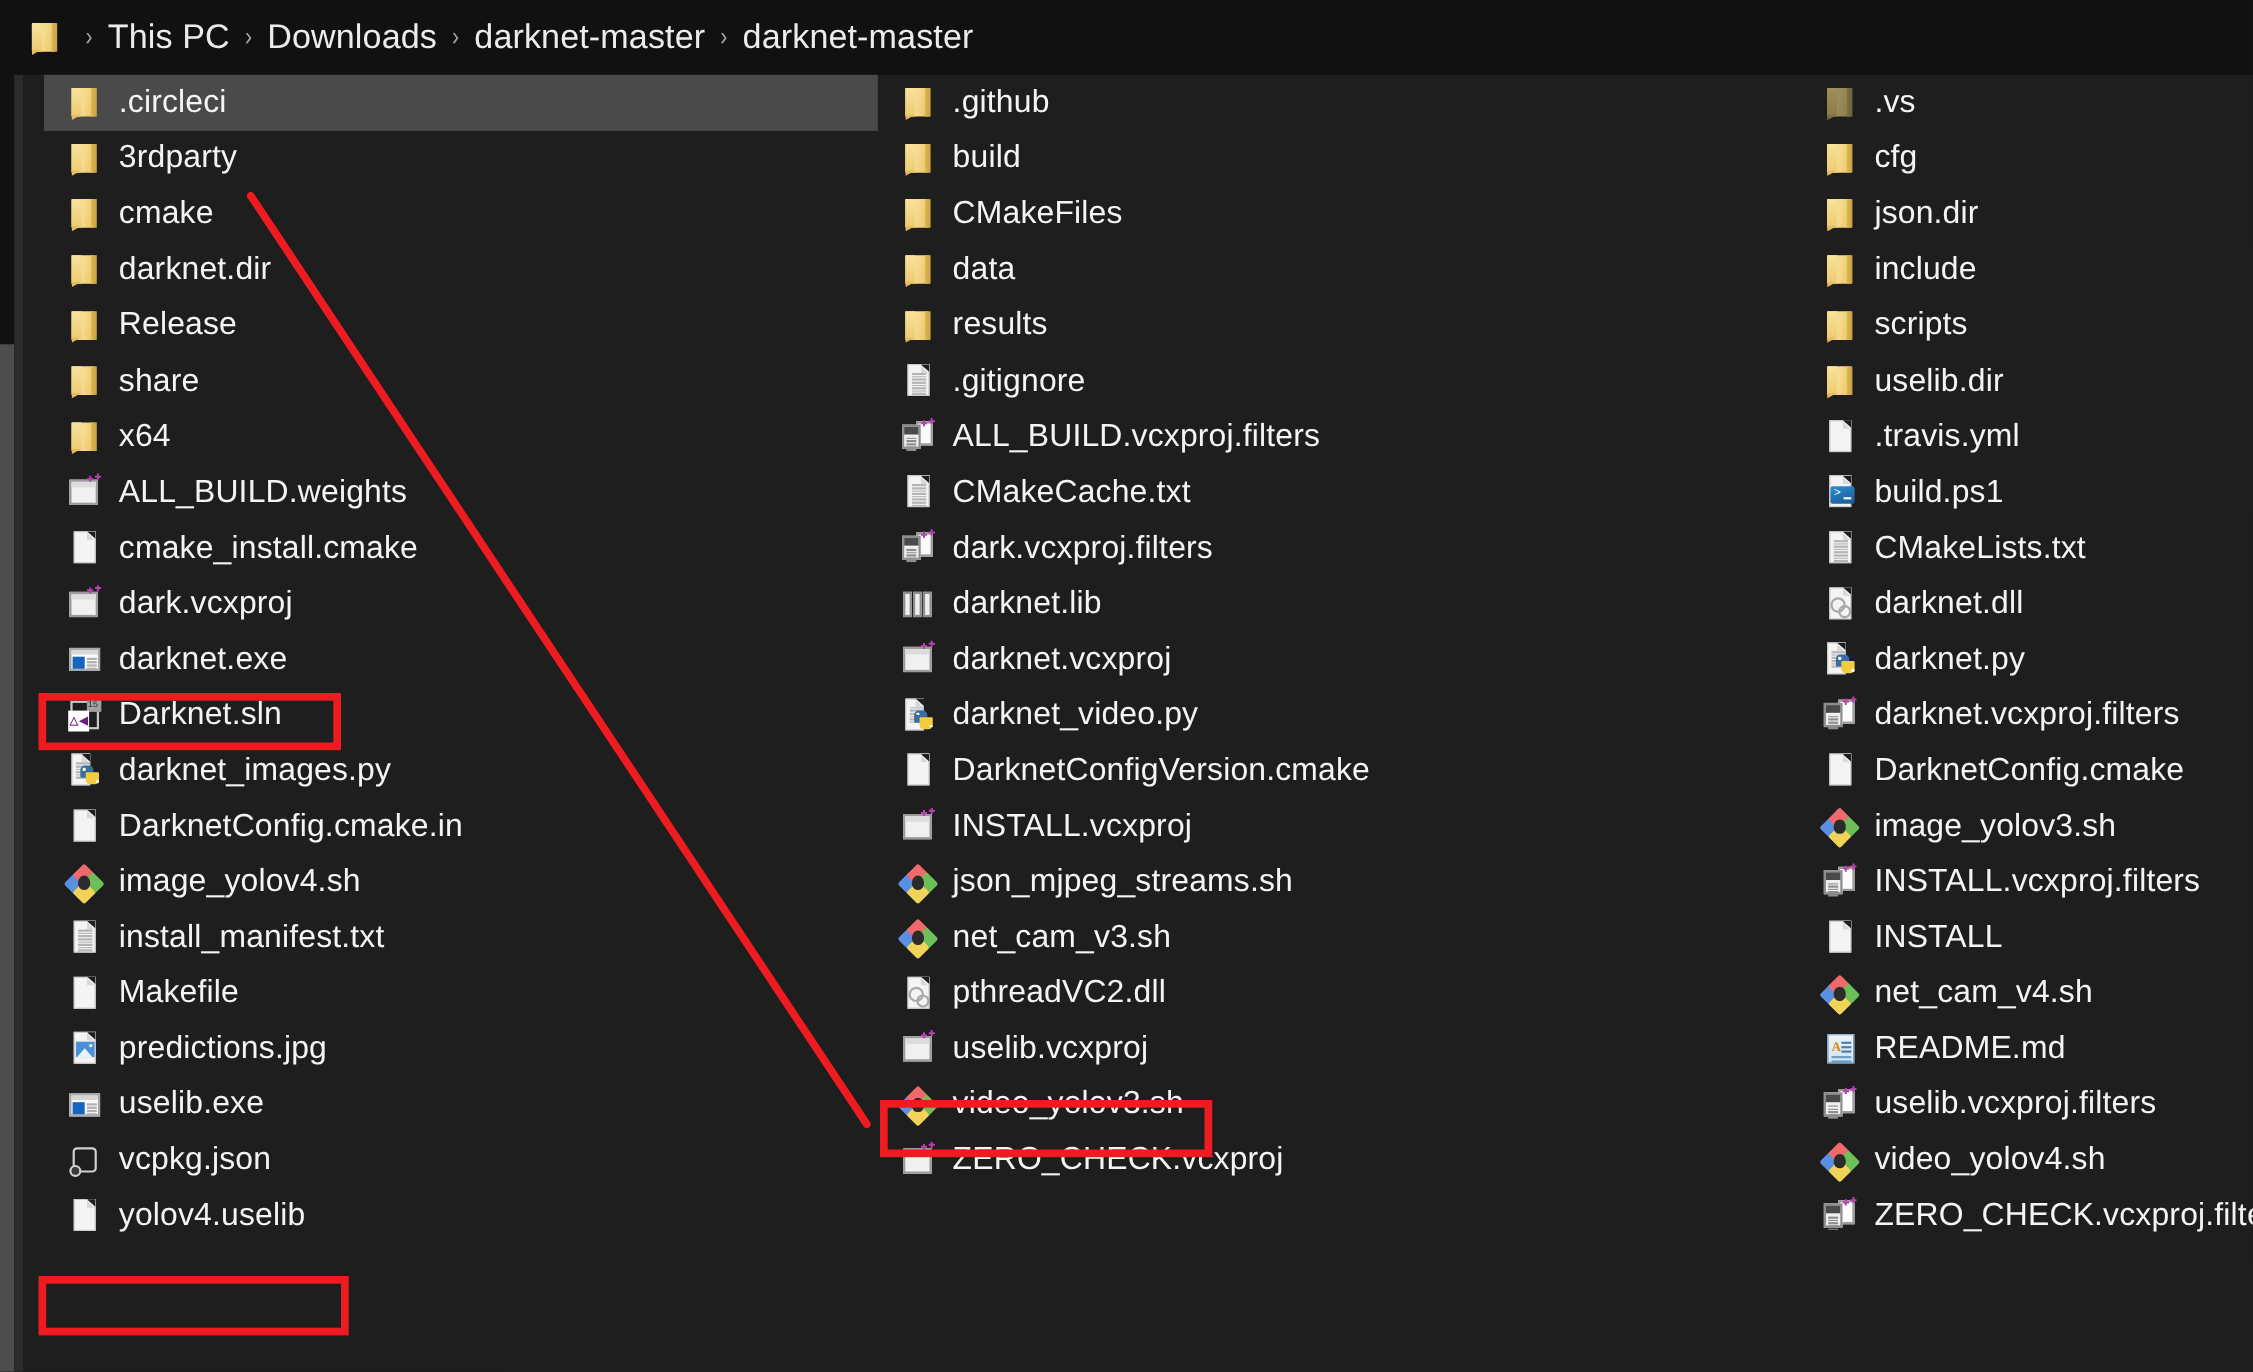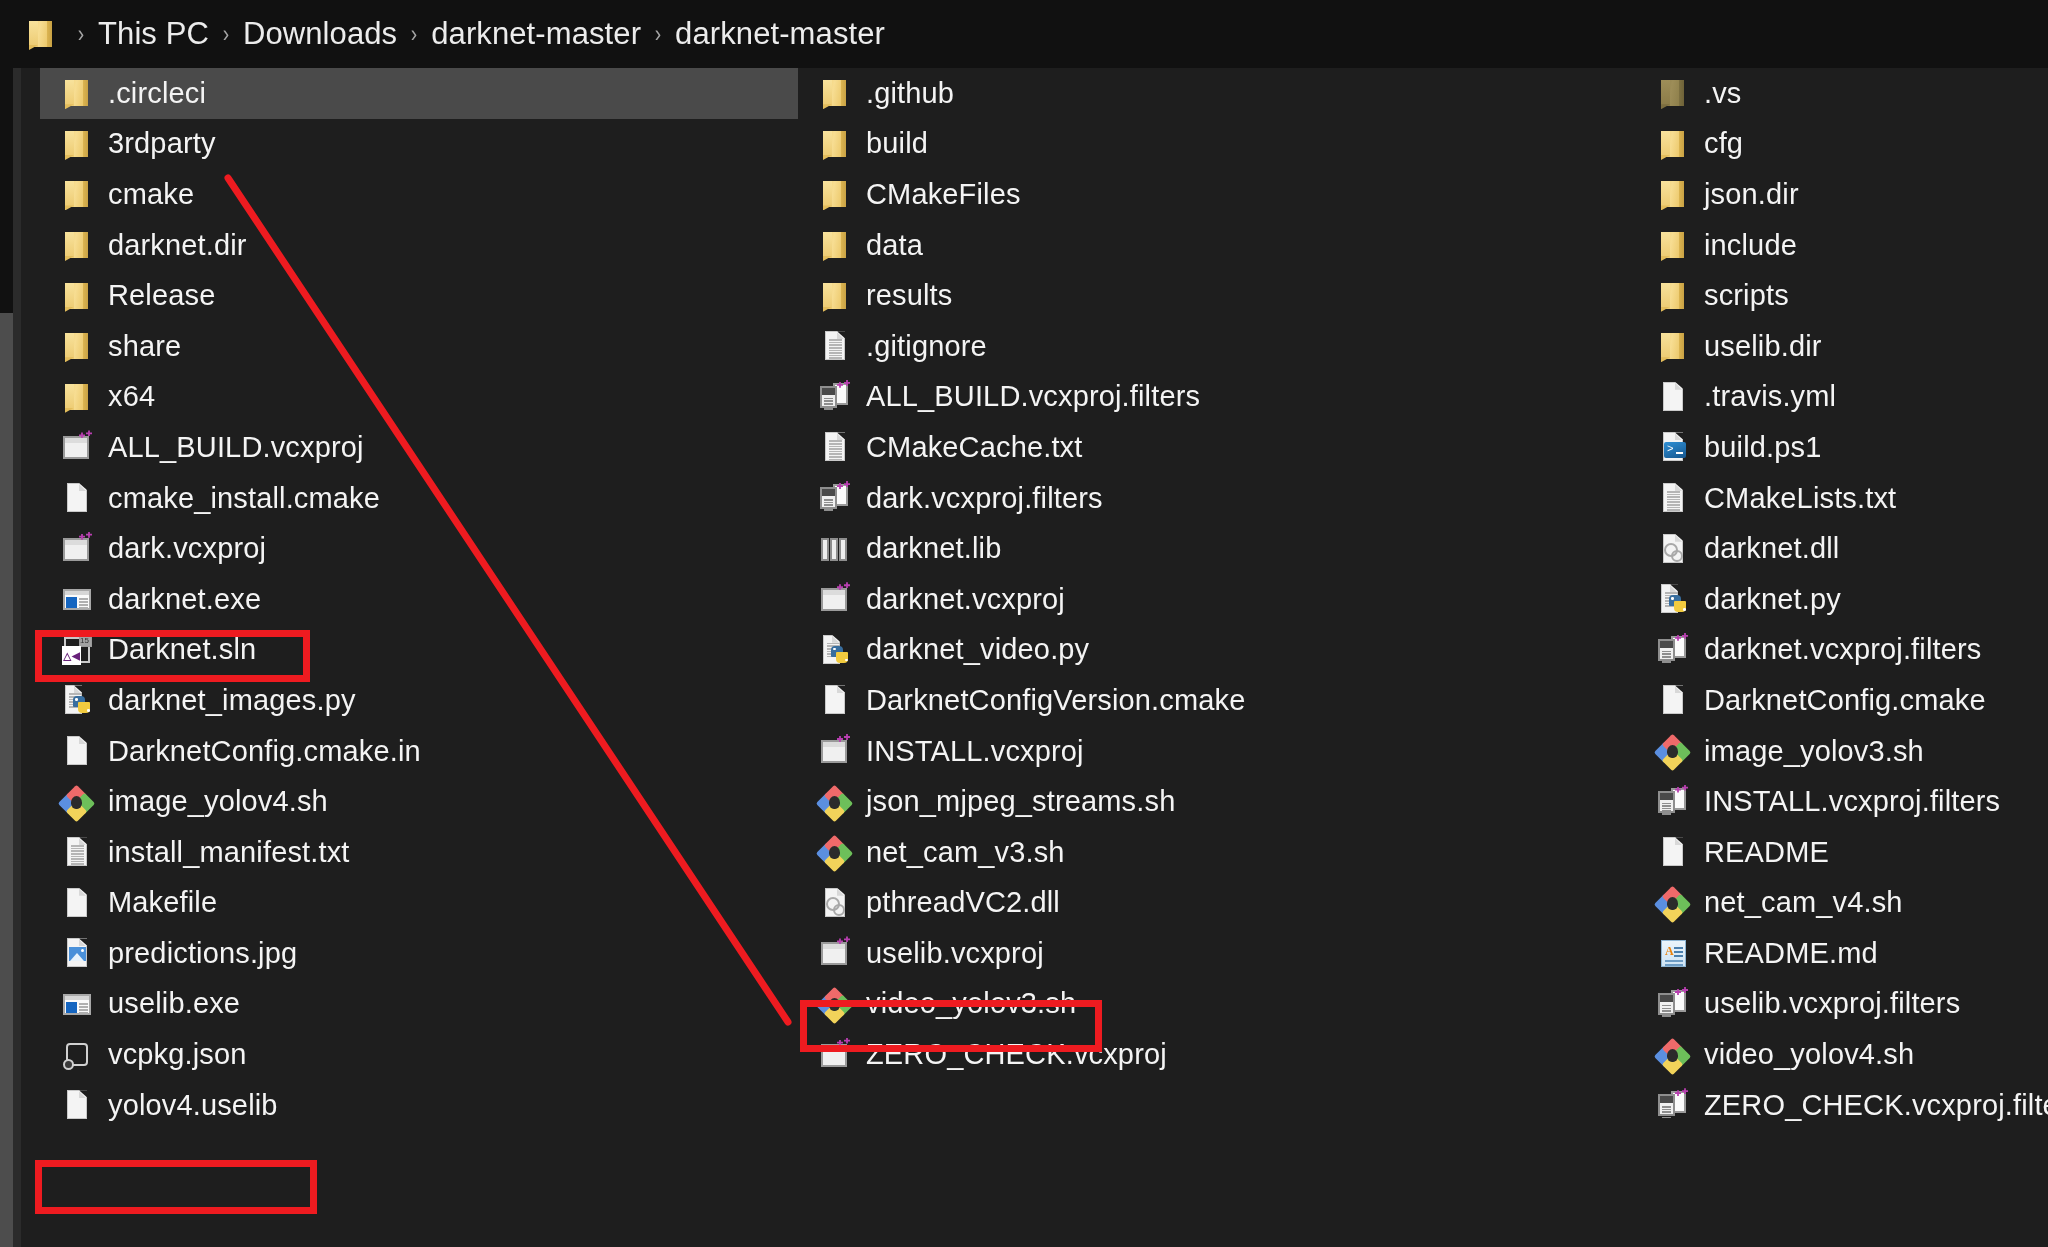--- a/index.html
+++ b/index.html
@@ -379,21 +379,21 @@
       </div>
       <div class="row">
         <span class="ico i-vcx">
           <span class="w"></span>
           <span class="wbar"></span>
           <span class="pp">
             <i></i>
             <i></i>
           </span>
         </span>
-        <span class="nm">ALL_BUILD.vcxproj</span>
+        <span class="nm">ALL_BUILD.weights</span>
       </div>
       <div class="row">
         <span class="ico">
           <span class="doc">
             <span class="fold"></span>
           </span>
         </span>
         <span class="nm">cmake_install.cmake</span>
       </div>
       <div class="row">
@@ -930,21 +930,21 @@
           </span>
         </span>
         <span class="nm">INSTALL.vcxproj.filters</span>
       </div>
       <div class="row">
         <span class="ico">
           <span class="doc">
             <span class="fold"></span>
           </span>
         </span>
-        <span class="nm">README</span>
+        <span class="nm">INSTALL</span>
       </div>
       <div class="row">
         <span class="ico i-sh">
           <i class="d1"></i>
           <i class="d2"></i>
           <i class="d3"></i>
           <i class="d4"></i>
           <span class="blob"></span>
         </span>
         <span class="nm">net_cam_v4.sh</span>

